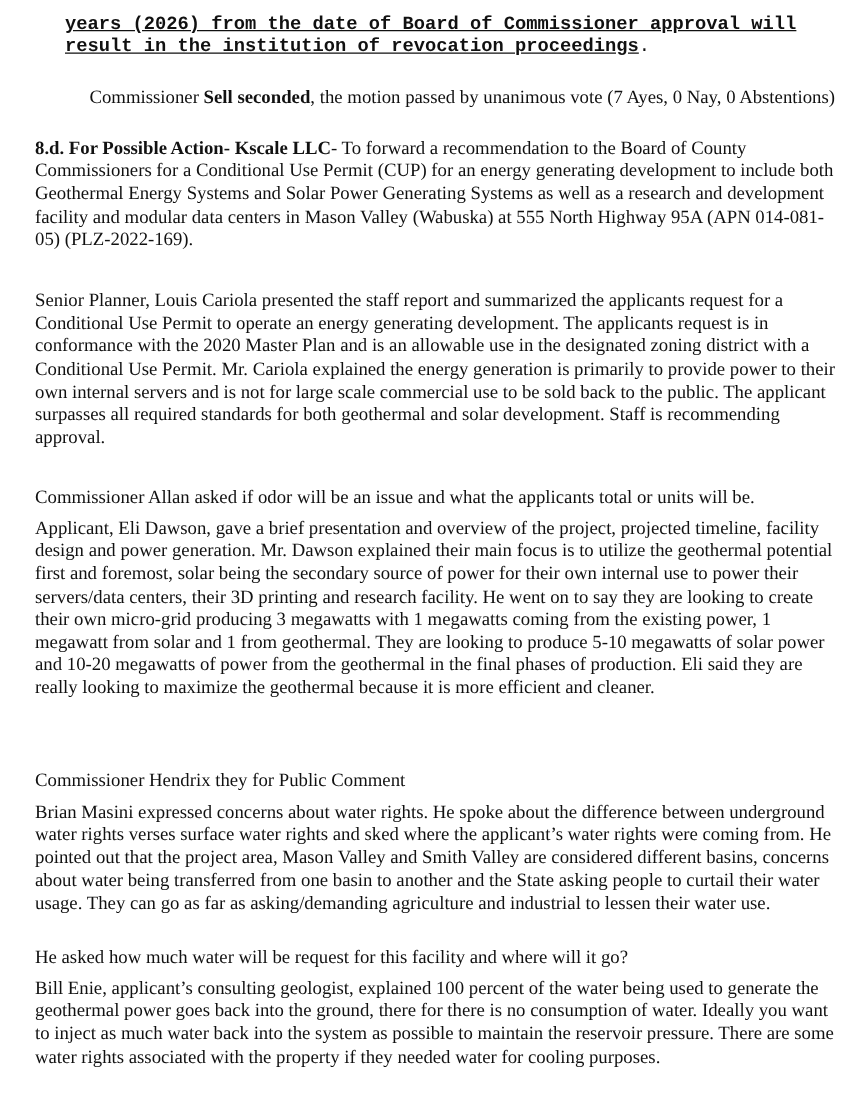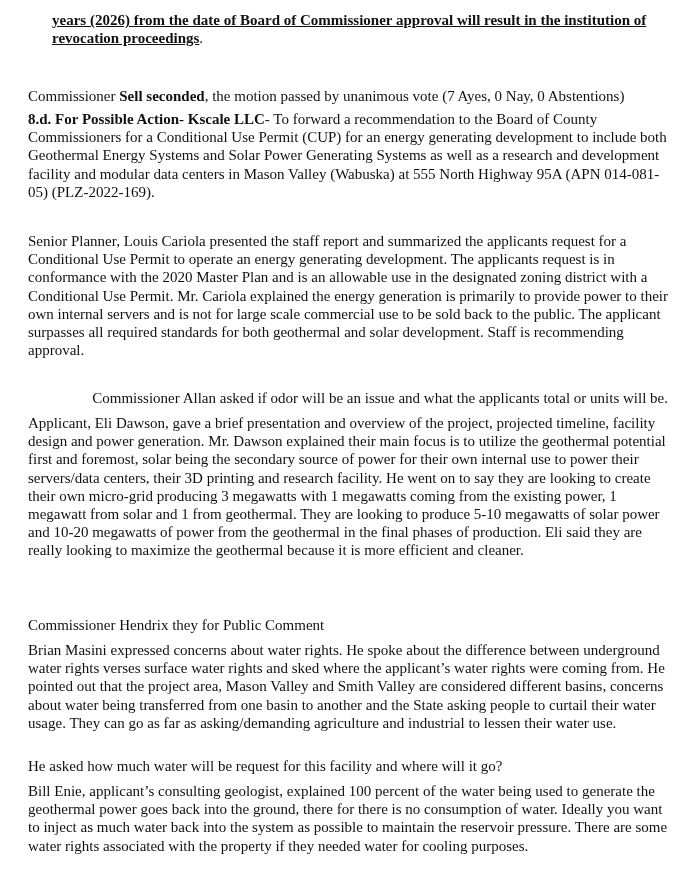--- a/index.html
+++ b/index.html
@@ -1,34 +1,34 @@
 <!DOCTYPE html>
 <html><head>
 <meta charset="utf-8">
 <style>
   html, body { margin:0; padding:0; background:#ffffff; }
   body { width:688px; height:876px; overflow:hidden; position:relative;
          font-family:"Liberation Serif", "DejaVu Serif", serif; color:#111; font-size:15px; }
   .p { position:absolute; left:28px; width:640px; line-height:18.2px; margin:0; }
-  .indent { left:52px; width:616px; }
+  .indent { left:52px; width:616px;font-family:Liberation Mono, monospace; }
   .bu { font-weight:bold; text-decoration:underline; }
   b { font-weight:bold; }
 </style>
 </head>
 <body>
 
 <p class="p indent" style="top:11px;"><span class="bu">years (2026) from the date of Board of Commissioner approval will result in the institution of revocation proceedings</span><span>.</span></p>
 
-<p class="p" style="top:87px;"><span>Commissioner </span><b>Sell seconded</b><span>, the motion passed by unanimous vote (7 Ayes, 0 Nay, 0 Abstentions)</span></p>
+<p class="p" style="top:69px;text-align:right;"><span>Commissioner </span><b>Sell seconded</b><span>, the motion passed by unanimous vote (7 Ayes, 0 Nay, 0 Abstentions)</span></p>
 
 <p class="p" style="top:110px;"><b>8.d. For Possible Action- Kscale LLC</b><span>- To forward a recommendation to the Board of County Commissioners for a Conditional Use Permit (CUP) for an energy generating development to include both Geothermal Energy Systems and Solar Power Generating Systems as well as a research and development facility and modular data centers in Mason Valley (Wabuska) at 555 North Highway 95A (APN 014-081-05) (PLZ-2022-169).</span></p>
 
 <p class="p" style="top:232px;">Senior Planner, Louis Cariola presented the staff report and summarized the applicants request for a Conditional Use Permit to operate an energy generating development. The applicants request is in conformance with the 2020 Master Plan and is an allowable use in the designated zoning district with a Conditional Use Permit. Mr. Cariola explained the energy generation is primarily to provide power to their own internal servers and is not for large scale commercial use to be sold back to the public. The applicant surpasses all required standards for both geothermal and solar development. Staff is recommending approval.</p>
 
-<p class="p" style="top:389px;text-align:right;">Commissioner Allan asked if odor will be an issue and what the applicants total or units will be.</p>
+<p class="p" style="top:389px;">Commissioner Allan asked if odor will be an issue and what the applicants total or units will be.</p>
 
 <p class="p" style="top:414px;">Applicant, Eli Dawson, gave a brief presentation and overview of the project, projected timeline, facility design and power generation. Mr. Dawson explained their main focus is to utilize the geothermal potential first and foremost, solar being the secondary source of power for their own internal use to power their servers/data centers, their 3D printing and research facility. He went on to say they are looking to create their own micro-grid producing 3 megawatts with 1 megawatts coming from the existing power, 1 megawatt from solar and 1 from geothermal. They are looking to produce 5-10 megawatts of solar power and 10-20 megawatts of power from the geothermal in the final phases of production. Eli said they are really looking to maximize the geothermal because it is more efficient and cleaner.</p>
 
 <p class="p" style="top:616px;">Commissioner Hendrix they for Public Comment</p>
 
 <p class="p" style="top:641px;">Brian Masini expressed concerns about water rights. He spoke about the difference between underground water rights verses surface water rights and sked where the applicant’s water rights were coming from. He pointed out that the project area, Mason Valley and Smith Valley are considered different basins, concerns about water being transferred from one basin to another and the State asking people to curtail their water usage. They can go as far as asking/demanding agriculture and industrial to lessen their water use.</p>
 
 <p class="p" style="top:757px;">He asked how much water will be request for this facility and where will it go?</p>
 
 <p class="p" style="top:782px;">Bill Enie, applicant’s consulting geologist, explained 100 percent of the water being used to generate the geothermal power goes back into the ground, there for there is no consumption of water. Ideally you want to inject as much water back into the system as possible to maintain the reservoir pressure. There are some water rights associated with the property if they needed water for cooling purposes.</p>

